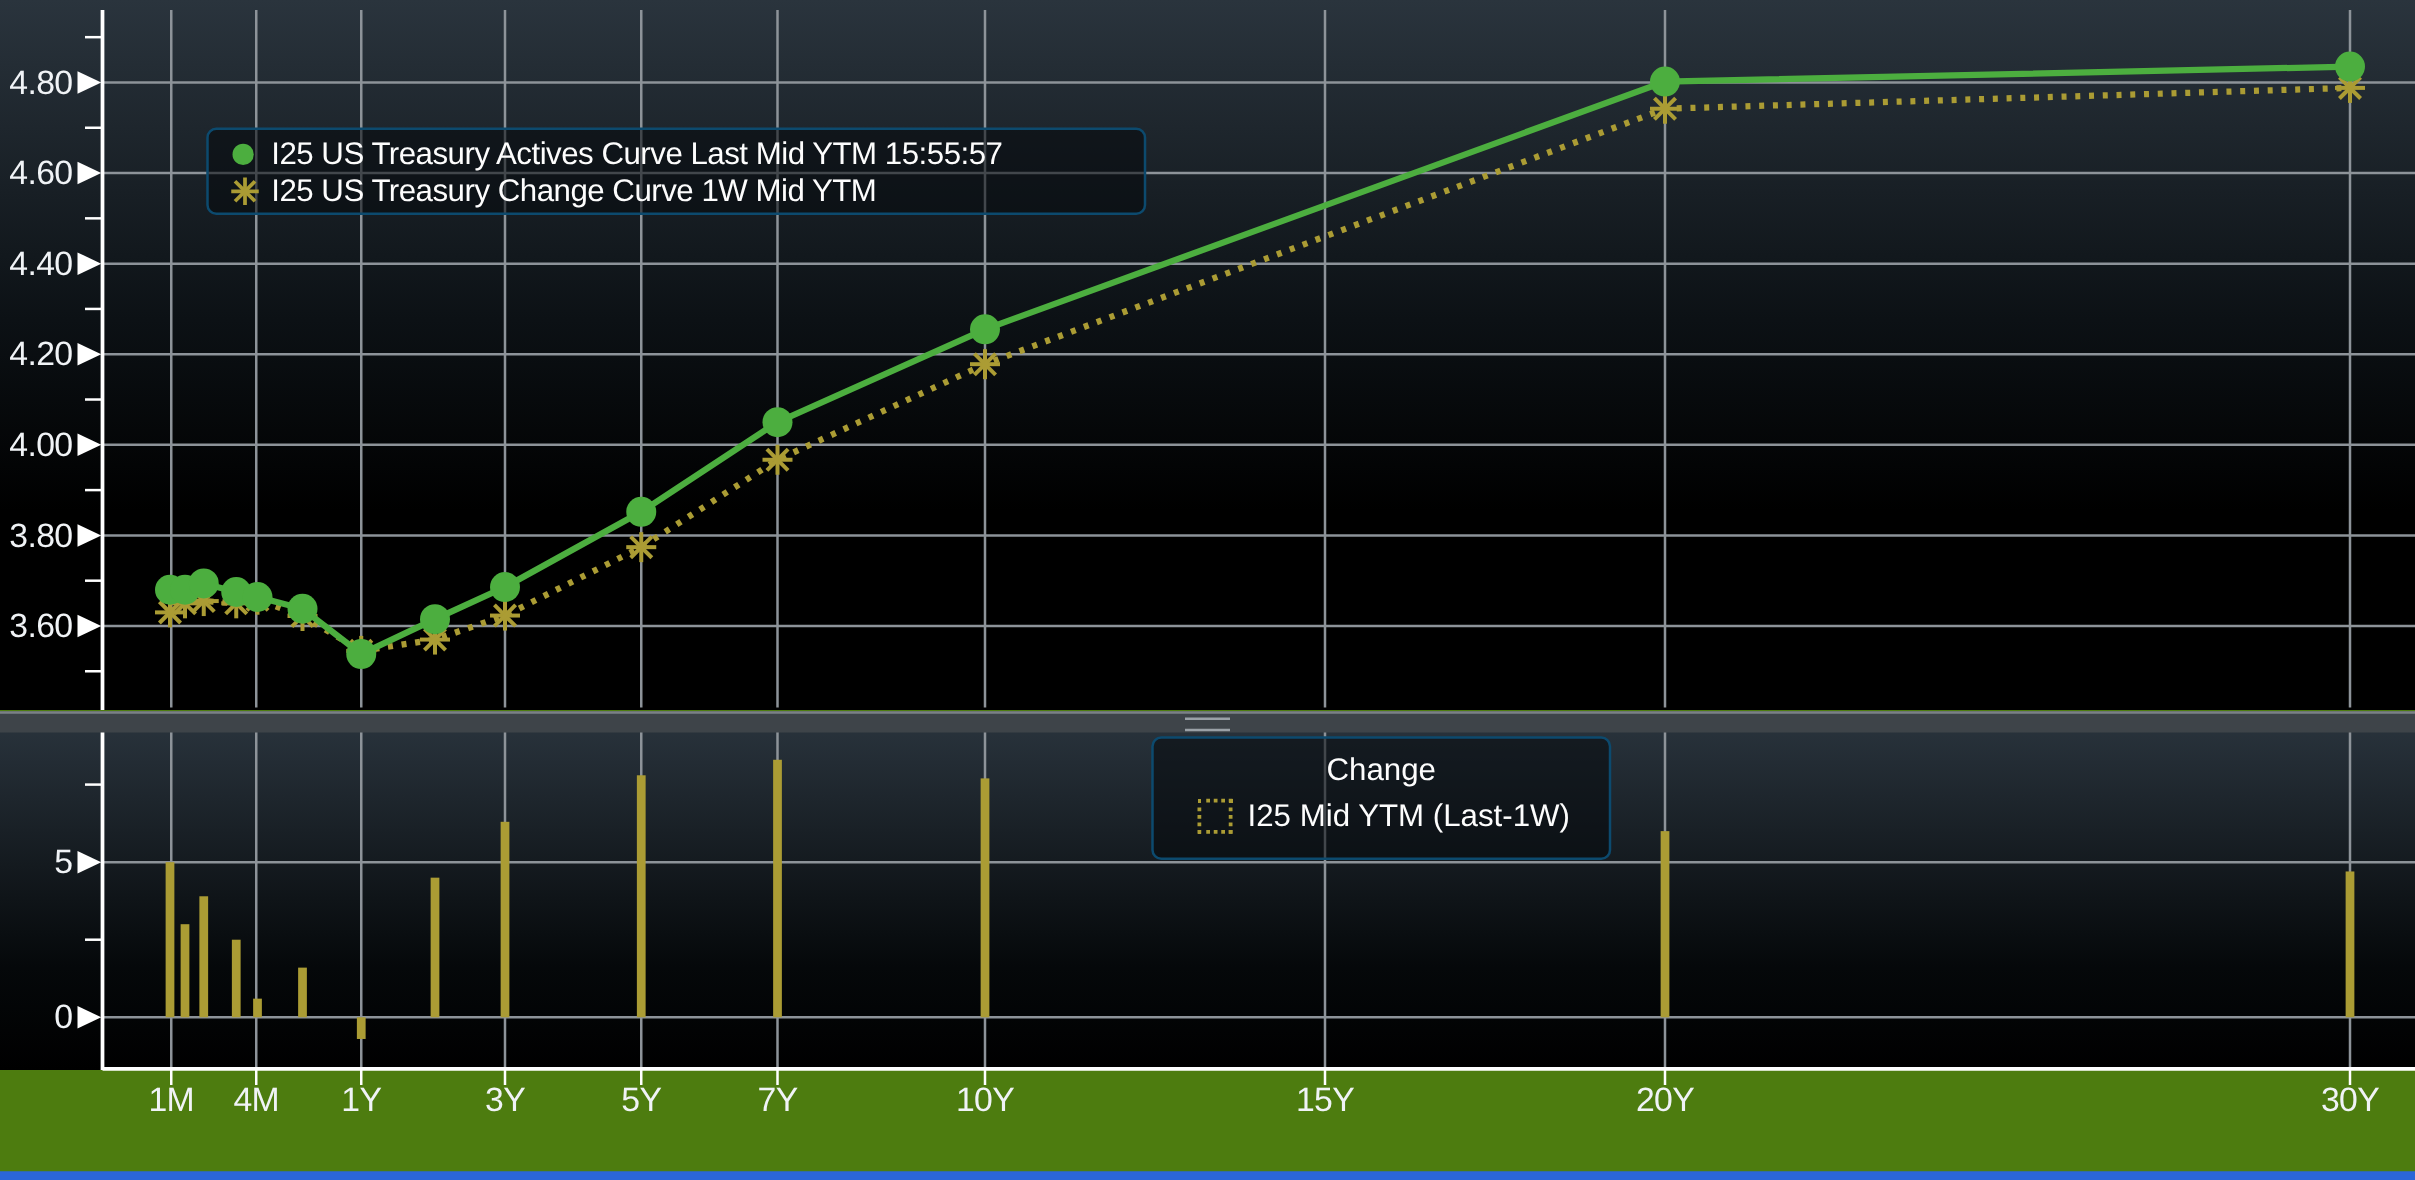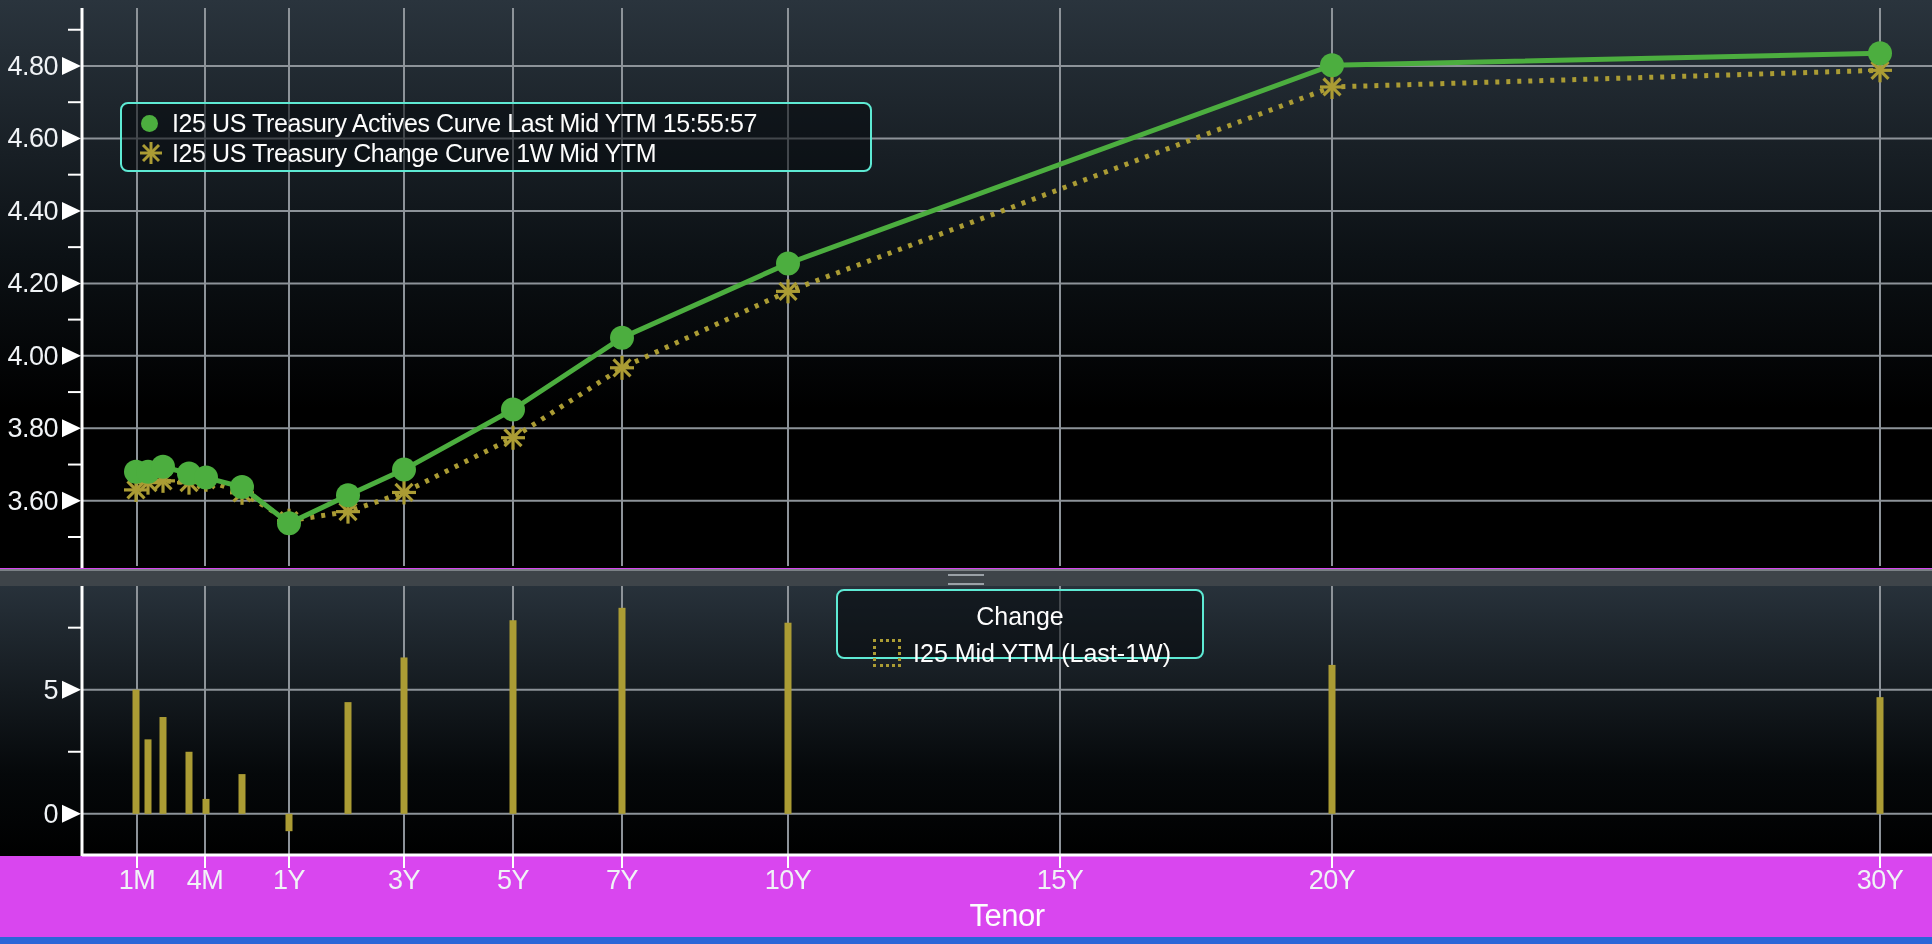--- a/index.html
+++ b/index.html
@@ -1,37 +1,38 @@
 <!DOCTYPE html>
 <html><head>
 <meta charset="utf-8">
 <style>
   html,body{margin:0;padding:0;background:#000;}
   #app{
     position:relative;width:1932px;height:944px;overflow:hidden;
-    background:#d946ef;
+    background:#4d7c0f;
     font-family:"Liberation Sans","DejaVu Sans",sans-serif;
     -webkit-font-smoothing:antialiased;
   }
   #chart{position:absolute;left:0;top:0;}
   svg text{fill:#f0f3f6;letter-spacing:-0.5px;}
   .legend{
     position:absolute;
     background:rgba(6,10,13,0.55);
-    border:2px solid #5eead4;
+    border:2px solid #0c4a6e;
     border-radius:8px;
     color:#fdfdfd;
     z-index:5;
     box-sizing:border-box;
+    margin-left:45px;
   }
   .legend-top{left:120px;top:102px;width:752px;height:70px;padding:4px 10px 4px 16px;}
   .lrow{display:flex;align-items:center;height:30px;font-size:25px;letter-spacing:-0.4px;white-space:nowrap;}
   .lmark{width:34px;flex:0 0 34px;display:flex;align-items:center;justify-content:flex-start;}
   .dot{width:17px;height:17px;border-radius:50%;background:#4cae3f;margin-left:3px;}
-  .legend-change{left:836px;top:589px;width:368px;height:70px;padding:6px 10px;}
+  .legend-change{left:876px;top:589px;width:368px;height:99px;padding:6px 10px;}
   .ltitle{text-align:center;font-size:25px;height:36px;line-height:38px;}
   .crow{display:flex;align-items:center;font-size:25px;height:40px;white-space:nowrap;justify-content:center;}
   .sq{width:22px;height:22px;border:3px dotted #ab9c34;margin:0 12px 0 4px;flex:0 0 auto;}
   .splitter{position:absolute;left:0;top:569px;width:1932px;height:15px;background:#3e4449;border-top:2px solid #7b8186;z-index:4;}
   .handle{position:absolute;left:948px;top:3px;width:36px;height:7px;
     border-top:2px solid #9aa1a7;border-bottom:2px solid #9aa1a7;}
   .xtitle{position:absolute;left:882px;top:898px;width:250px;text-align:center;
     color:#fdfdfd;font-size:31px;letter-spacing:-0.5px;z-index:5;}
   .bottombar{position:absolute;left:0;top:937px;width:1932px;height:7px;z-index:6;}
 </style>
@@ -287,15 +288,14 @@
     <div class="crow">
       <span class="sq"></span>
       <span>I25 Mid YTM (Last-1W)</span>
     </div>
   </div>
 
   <div class="splitter" style="background: rgb(62, 68, 73);">
     <div class="handle"></div>
   </div>
 
-  <div class="xtitle">Tenor</div>
   <div class="bottombar" style="background: rgb(43, 102, 216);"></div>
 </div>
 
 </body></html>

